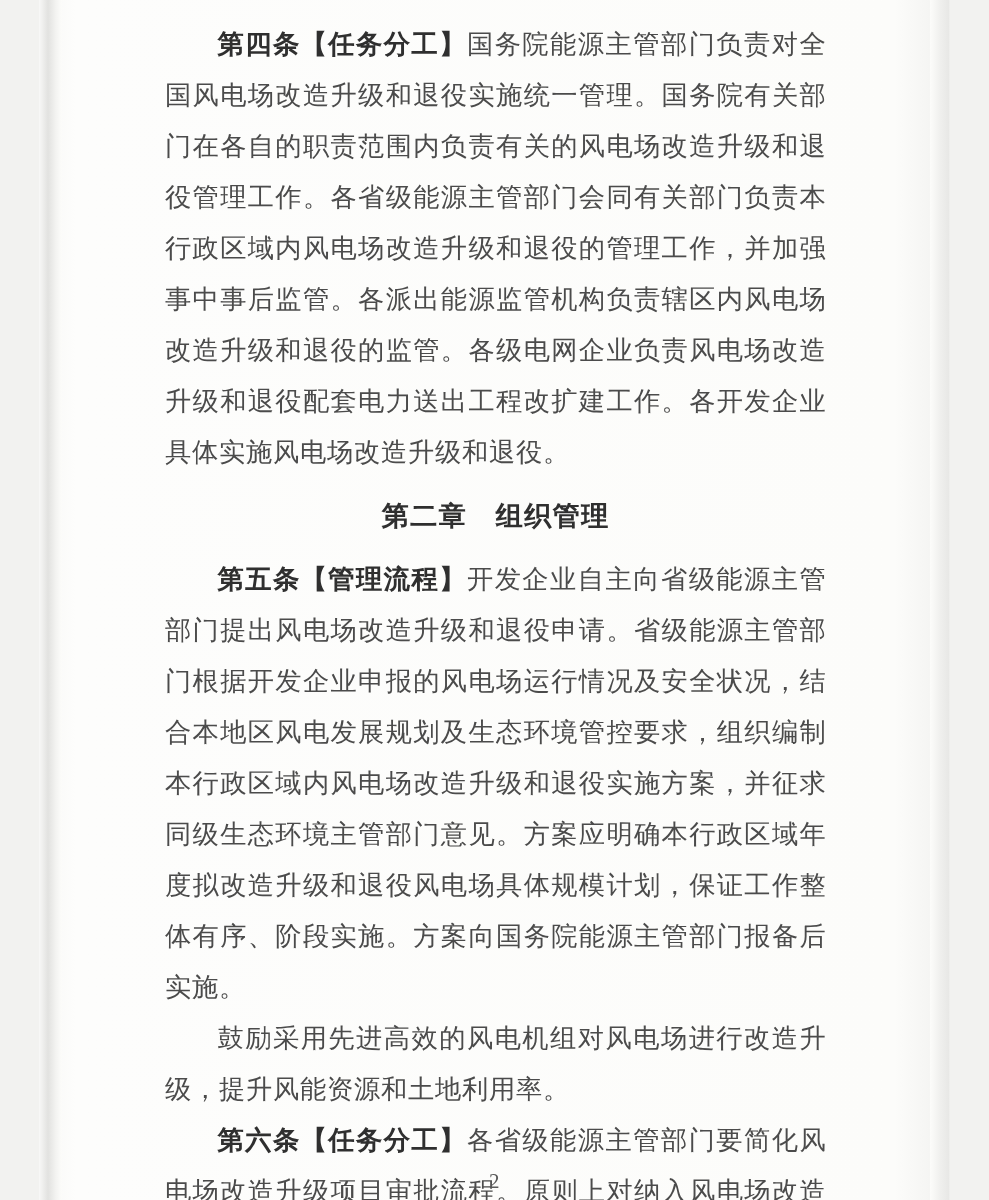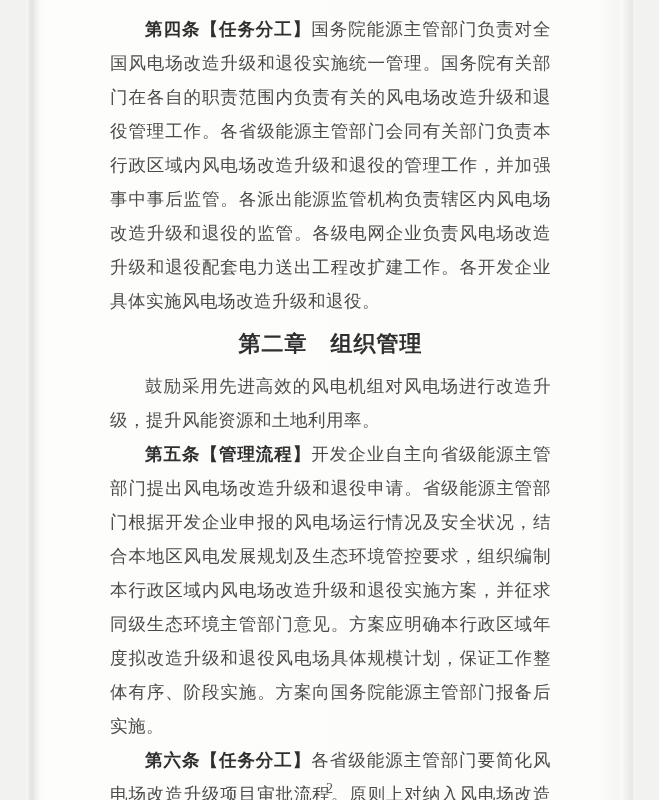--- a/index.html
+++ b/index.html
@@ -46,21 +46,21 @@
     text-indent: 2em;
   }
   .para .lead {
     font-weight: bold;
     color: #2f2f2f;
   }
   .chapter {
     margin: 9px 0 8px 0;
     text-align: center;
     text-indent: 0;
-    font-size: 22px;
+    font-size: 18px;
     font-weight: bold;
     color: #2f2f2f;
     letter-spacing: 1px;
   }
   .page-number {
     position: absolute;
     bottom: 3px;
     left: 0;
     right: 0;
     text-align: center;
@@ -75,22 +75,22 @@
 <div class="page">
   <div class="edge-left"></div>
   <div class="edge-right"></div>
 
   <div class="content">
 
     <p class="para"><span class="lead">第四条【任务分工】</span><span>国务院能源主管部门负责对全国风电场改造升级和退役实施统一管理。国务院有关部门在各自的职责范围内负责有关的风电场改造升级和退役管理工作。各省级能源主管部门会同有关部门负责本行政区域内风电场改造升级和退役的管理工作，并加强事中事后监管。各派出能源监管机构负责辖区内风电场改造升级和退役的监管。各级电网企业负责风电场改造升级和退役配套电力送出工程改扩建工作。各开发企业具体实施风电场改造升级和退役。</span></p>
 
     <h2 class="chapter">第二章　组织管理</h2>
 
+    <p class="para"><span class="lead">第五条【管理流程】</span><span>开发企业自主向省级能源主管部门提出风电场改造升级和退役申请。省级能源主管部门根据开发企业申报的风电场运行情况及安全状况，结合本地区风电发展规划及生态环境管控要求，组织编制本行政区域内风电场改造升级和退役实施方案，并征求同级生态环境主管部门意见。方案应明确本行政区域年度拟改造升级和退役风电场具体规模计划，保证工作整体有序、阶段实施。方案向国务院能源主管部门报备后实施。</span></p>
+
     <p class="para"><span>鼓励采用先进高效的风电机组对风电场进行改造升级，提升风能资源和土地利用率。</span></p>
-
-    <p class="para"><span class="lead">第五条【管理流程】</span><span>开发企业自主向省级能源主管部门提出风电场改造升级和退役申请。省级能源主管部门根据开发企业申报的风电场运行情况及安全状况，结合本地区风电发展规划及生态环境管控要求，组织编制本行政区域内风电场改造升级和退役实施方案，并征求同级生态环境主管部门意见。方案应明确本行政区域年度拟改造升级和退役风电场具体规模计划，保证工作整体有序、阶段实施。方案向国务院能源主管部门报备后实施。</span></p>
 
     <p class="para"><span class="lead">第六条【任务分工】</span><span>各省级能源主管部门要简化风电场改造升级项目审批流程。原则上对纳入风电场改造升级和退役实施方案且具备改造升级和退役条件的项目予以审批，并明确全容量并网时间。项目全容量并网前不得变更开发主体。</span></p>
 
   </div>
 
   <div class="page-number">2</div>
 </div>
 
 </body></html>

